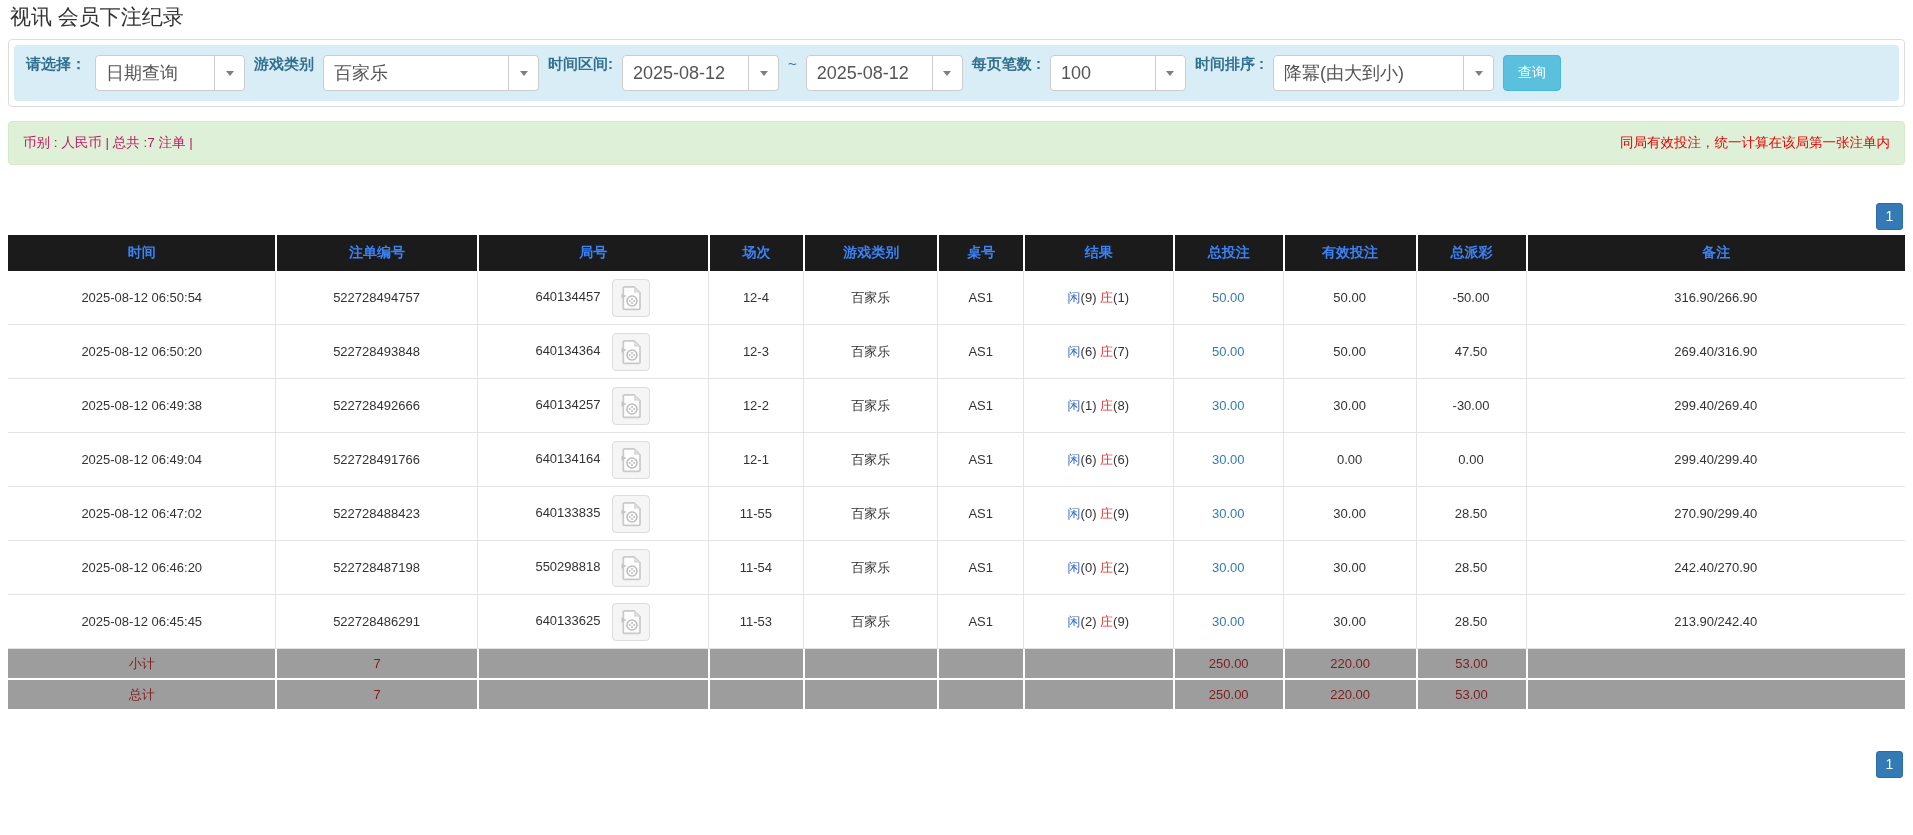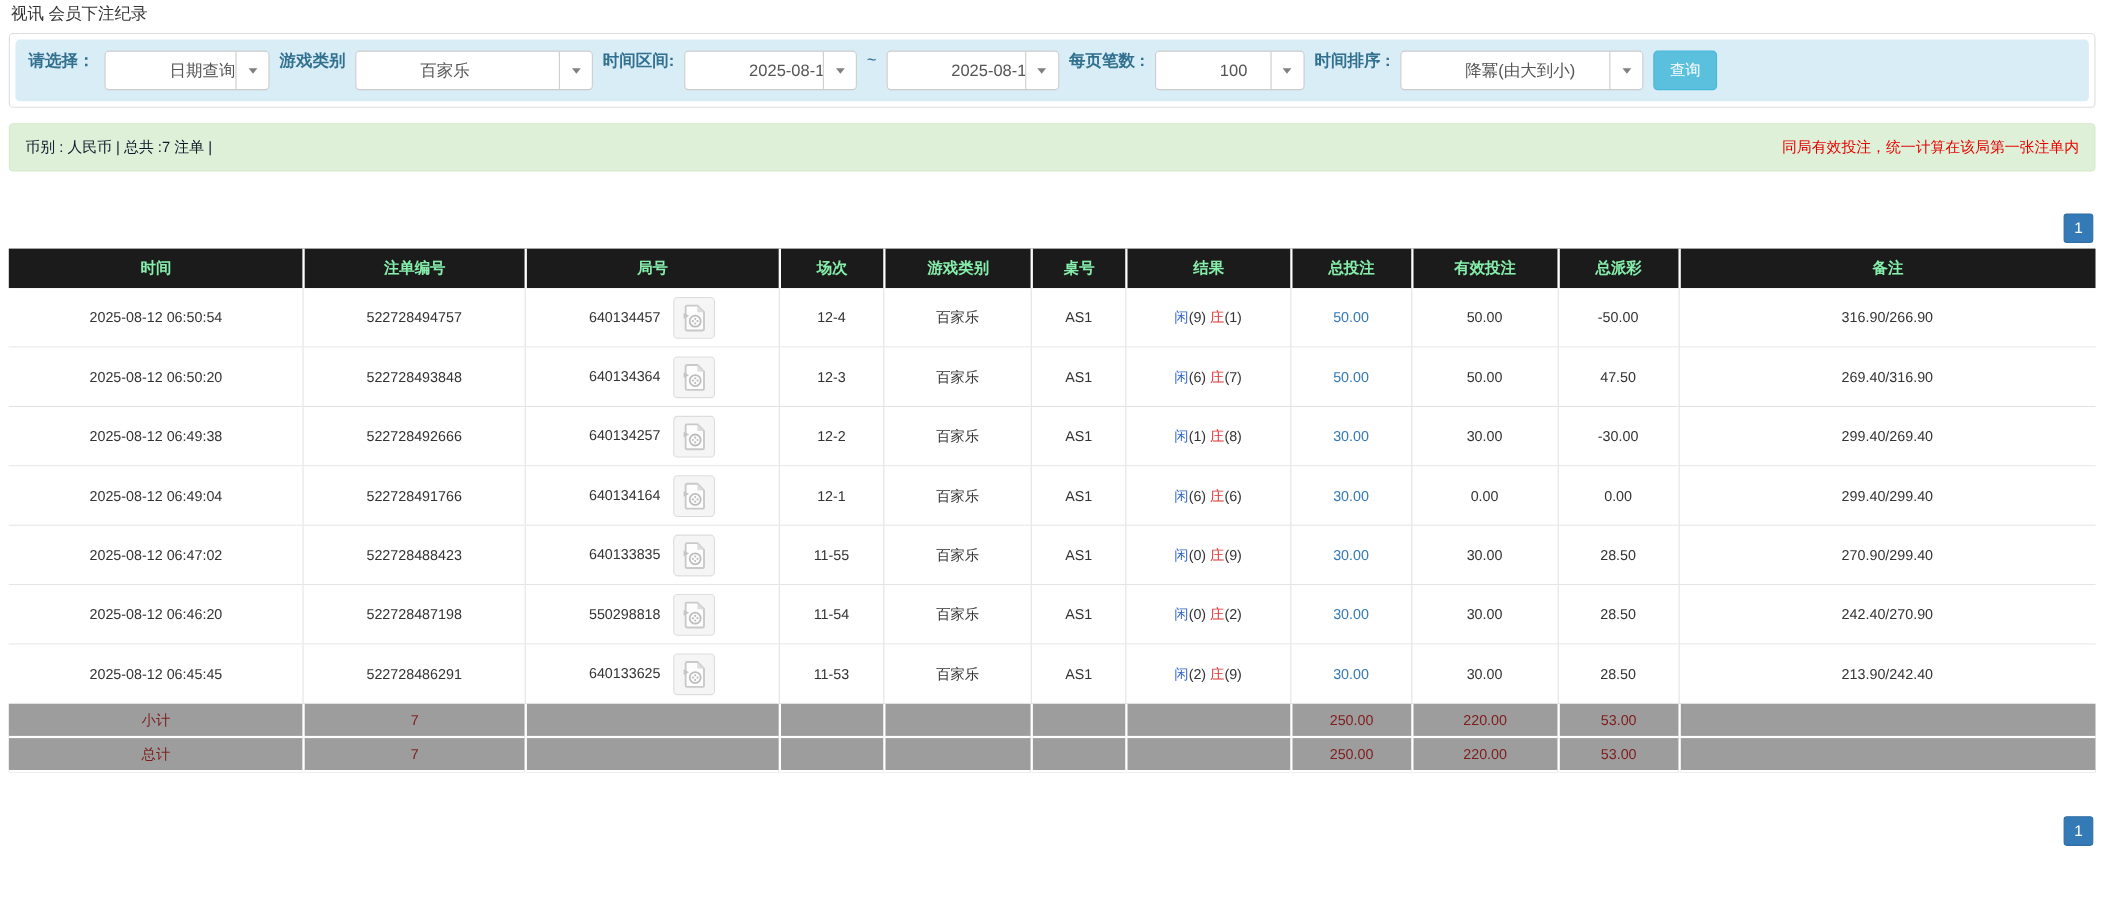--- a/index.html
+++ b/index.html
@@ -3,38 +3,38 @@
 <meta charset="utf-8">
 <style>
   * { box-sizing: border-box; }
   html,body { margin:0; padding:0; }
   body {
     width:1913px; height:835px; overflow:hidden;
     background:#fff; color:#333;
     font-family:"Liberation Sans","DejaVu Sans",sans-serif;
   }
   .page-title {
-    font-size:15px; font-weight:400; color:#333;
+    font-size:21px; font-weight:400; color:#333;
     margin:0; padding:3px 10px 8px 10px;
   }
   
   .filter-panel {
     margin:0 8px; border:1px solid #ddd; border-radius:4px; padding:5px;
     background:#fff;
   }
   .filter-well {
     background:#d9edf7; border-radius:4px;
     padding:10px 12px; display:flex; align-items:flex-start; gap:9px;
   }
   .f-label { font-size:15px; font-weight:bold; color:#31708f; white-space:nowrap; }
   .sel {
     background:#fff; border:1px solid #ccc; border-radius:4px;
     height:36px; display:flex; align-items:center; cursor:pointer;
   }
-  .sel-text { flex:1; padding:0 10px; font-size:15px; color:#555; white-space:nowrap; overflow:hidden;margin-left:48px; }
+  .sel-text { flex:1; padding:0 10px; font-size:18px; color:#555; white-space:nowrap; overflow:hidden; }
   .sel-caret {
     width:30px; height:100%; border-left:1px solid #ccc;
     display:flex; align-items:center; justify-content:center;
   }
   .sel-caret::after {
     content:""; width:0; height:0;
     border-left:4px solid transparent; border-right:4px solid transparent;
     border-top:5px solid #808080;
   }
   .w-select  { width:150px; }
@@ -47,38 +47,38 @@
     background:#5bc0de; border:1px solid #46b8da; color:#fff;
     font-size:14px; border-radius:4px; height:36px; padding:0 14px;
     cursor:pointer; font-family:inherit;
   }
   
   .summary-bar {
     margin:14px 8px 0 8px; background:#dff0d8; border:1px solid #d6e9c6;
     border-radius:4px; padding:12px 14px;
     display:flex; justify-content:space-between; align-items:center;
   }
-  .summary-info { color:#0f172a; font-size:13.5px; }
+  .summary-info { color:#be185d; font-size:13.5px; }
   .summary-notice { color:#e60000; font-size:13.5px; }
   
   .pager { text-align:right; padding:0 10px; }
   .pager-top { margin-top:38px; }
   .pager-bottom { margin-top:40px; }
   .page-btn {
     display:inline-block; min-width:27px; height:27px; line-height:25px;
     background:#337ab7; border:1px solid #2e6da4; color:#fff;
     font-size:14px; text-align:center; border-radius:3px; cursor:pointer;
   }
   
   .bet-table {
     width:1897px; margin:5px 8px 0 8px; border-collapse:separate; border-spacing:0;
     font-size:13px;
   }
   .bet-table th {
-    background:#1b1b1b; color:#86efac; font-size:14px; font-weight:bold;
+    background:#1b1b1b; color:#3b82f6; font-size:14px; font-weight:bold;
     height:36px; padding:0 4px; border-left:2px solid #fff;
     white-space:nowrap;
   }
   .bet-table th:first-child { border-left:none; }
   .bet-table td {
     height:54px; padding:0 4px; text-align:center; color:#333;
     border-bottom:1px solid #e3e3e3; border-left:1px solid #e3e3e3;
     background:#fff; white-space:nowrap;
   }
   .bet-table td:first-child { border-left:none; }

